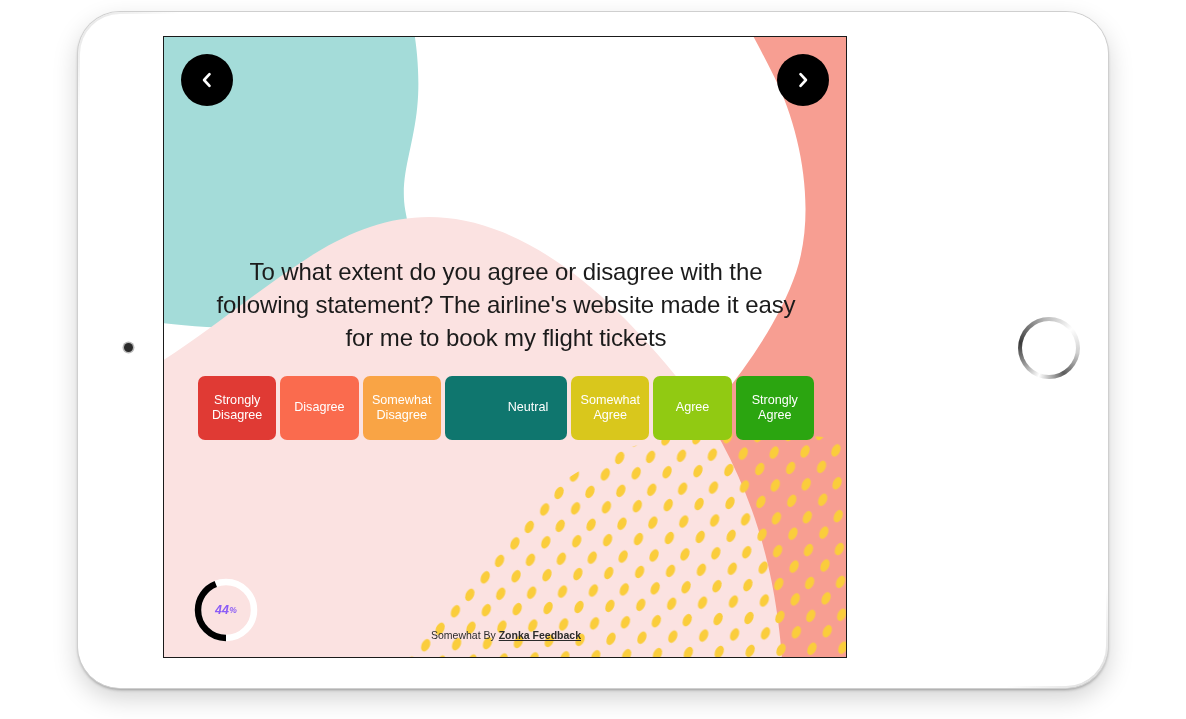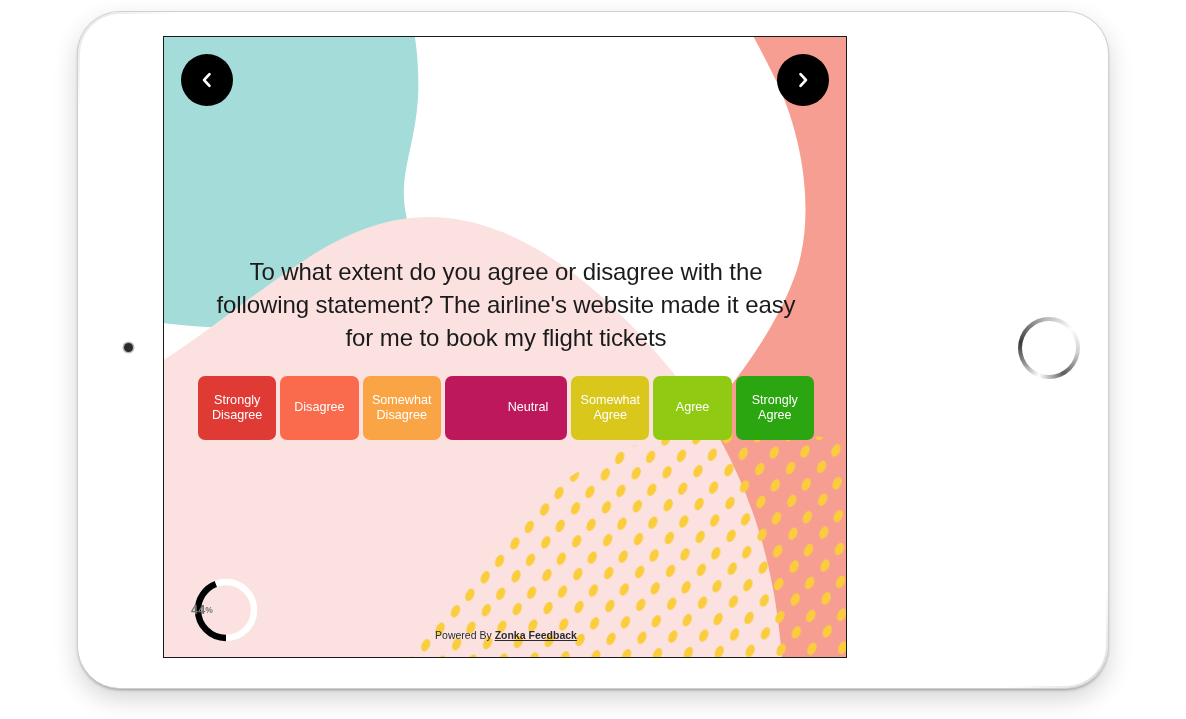--- a/index.html
+++ b/index.html
@@ -168,25 +168,26 @@
     width: 70px;
     height: 70px;
     z-index: 5;
   }
   .progress-ring svg { display: block; overflow: visible; }
   .progress-label {
     position: absolute;
     inset: 0;
     display: flex;
     align-items: center;
-    justify-content: flex-start;
+    justify-content: center;
     font-size: 12.5px;
-    color: #737373;
+    color: #8b5cf6;
     font-weight: 700;
     letter-spacing: .2px;
+    font-style: italic;
   }
   .progress-label .pct-sign { font-size: 8.5px; font-weight: 700; }
 
   
   .footer {
     position: absolute;
     left: 0;
     top: 592px;
     width: 684px;
     text-align: center;
@@ -274,38 +275,38 @@
       </button>
 
       <div class="question">To what extent do you agree or disagree with the following statement? The airline's website made it easy for me to book my flight tickets</div>
 
       <div class="scale">
           <button class="scale-option" style="background: rgb(224, 58, 52);">Strongly
 Disagree</button>
           <button class="scale-option" style="background: rgb(250, 107, 78);">Disagree</button>
           <button class="scale-option" style="background: rgb(249, 164, 69);">Somewhat
 Disagree</button>
-          <button class="scale-option" style="background: #be185d; padding-left: 46px;">Neutral</button>
+          <button class="scale-option" style="background: #0f766e; padding-left: 46px;">Neutral</button>
           <button class="scale-option" style="background: rgb(217, 199, 28);">Somewhat
 Agree</button>
           <button class="scale-option" style="background: rgb(145, 202, 18);">Agree</button>
           <button class="scale-option" style="background: rgb(43, 165, 16);">Strongly
 Agree</button>
         </div>
 
       <div class="progress-ring">
         <svg width="70" height="70" viewBox="0 0 70 70">
           <circle cx="35" cy="35" r="28" fill="none" stroke="#ffffff" stroke-width="6.5"></circle>
           <circle cx="35" cy="35" r="28" fill="none" stroke="#000000" stroke-width="6.5" stroke-linecap="butt" stroke-dasharray="77.4 98.5" transform="rotate(90 35 35)"></circle>
         </svg>
         <div class="progress-label">
           <span>44</span>
             <span class="pct-sign">%</span>
         </div>
       </div>
 
       <div class="footer">
-        <span>Powered By </span><a href="#">Zonka Feedback</a>
+        <span>Somewhat By </span><a href="#">Zonka Feedback</a>
       </div>
 
     </div>
   </div>
 </div>
 
 </body></html>

